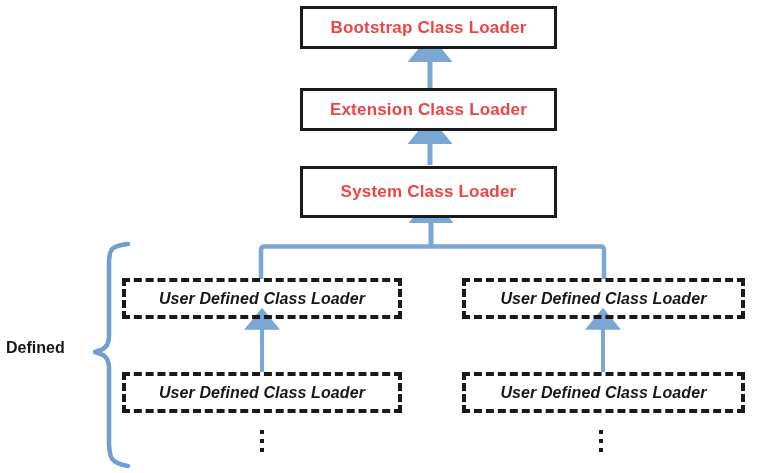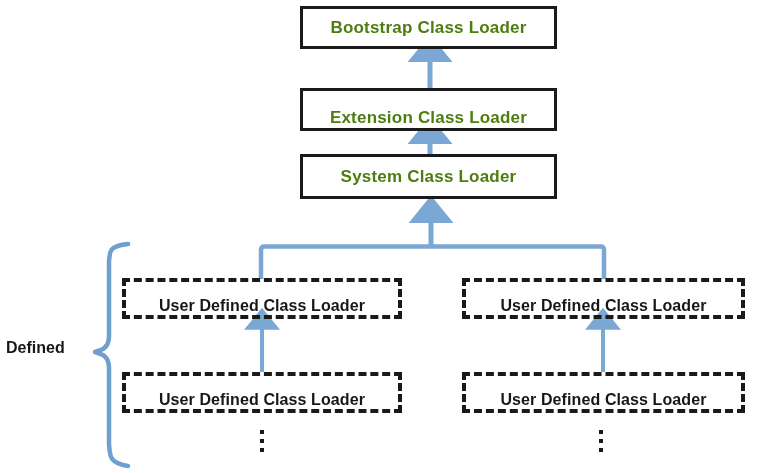--- a/index.html
+++ b/index.html
@@ -21,33 +21,34 @@
     box-sizing: border-box;
     border: 3px solid #1a1a1a;
     background: #ffffff;
     display: flex;
     align-items: center;
     justify-content: center;
   }
   .solid-box .label {
     font-size: 17px;
     font-weight: bold;
-    color: #4d7c0f;
+    color: #ef4444;
     letter-spacing: 0.2px;
     white-space: nowrap;
   }
   
   .dashed-box {
     position: absolute;
     box-sizing: border-box;
     border: 4px dashed #1a1a1a;
     background: transparent;
     display: flex;
-    align-items: flex-end;
+    align-items: center;
     justify-content: center;
+    font-style: italic;
   }
   .dashed-box .label {
     font-size: 16px;
     font-weight: bold;
     color: #171717;
     letter-spacing: 0.1px;
     white-space: nowrap;
   }
   
   #wires {
@@ -129,25 +130,25 @@
                C102,354 109,356 109,368
                L109,444
                C110,456 109,463 128,466" fill="none" stroke="#6E9FD0" stroke-width="4.5" stroke-linecap="round" stroke-linejoin="round"></path>
     </g>
   </svg>
 
   <div class="solid-box" style="left:300px; top:6px; width:257px; height:43px;">
     <span class="label">Bootstrap Class Loader</span>
   </div>
 
-  <div class="solid-box" style="left:300px; top:88px; width:257px; height:43px;align-items:flex-end;">
+  <div class="solid-box" style="left:300px; top:88px; width:257px; height:43px;">
     <span class="label">Extension Class Loader</span>
   </div>
 
-  <div class="solid-box" style="left:300px; top:154px; width:257px; height:45px;">
+  <div class="solid-box" style="left:300px; top:166px; width:257px; height:52px;">
     <span class="label">System Class Loader</span>
   </div>
 
   <div class="dashed-box" style="left:122px; top:278px; width:280px; height:41px;">
     <span class="label">User Defined Class Loader</span>
   </div>
 
   <div class="dashed-box" style="left:462px; top:278px; width:283px; height:41px;">
     <span class="label">User Defined Class Loader</span>
   </div>

